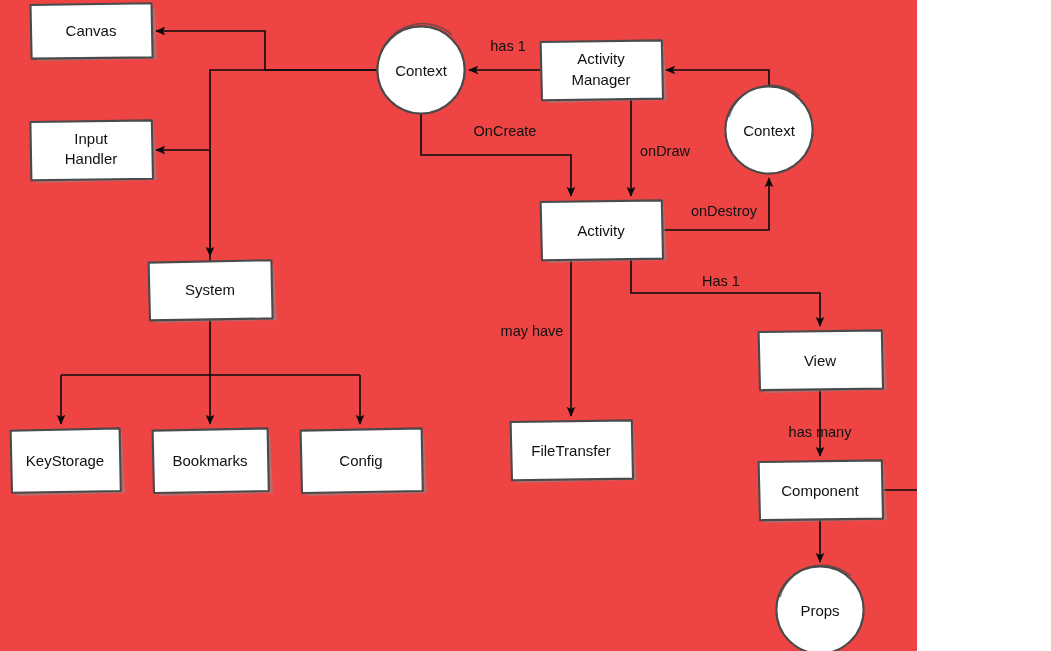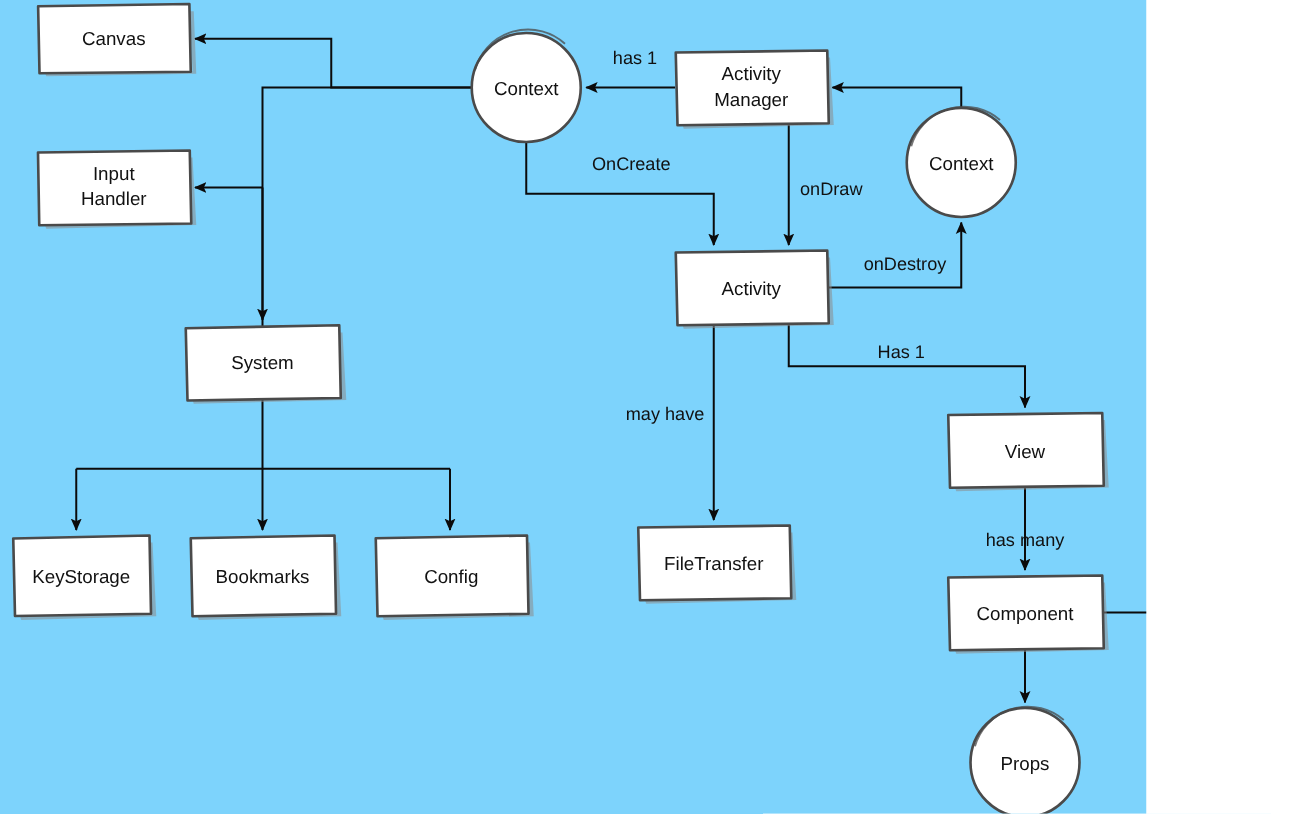--- a/index.html
+++ b/index.html
@@ -1,16 +1,16 @@
 <!DOCTYPE html>
 <html><head>
 <meta charset="utf-8">
 <style>
   html,body{margin:0;padding:0;background:#ffffff;}
-  #stage{position:relative;width:917px;height:651px;background:#7dd3fc;
+  #stage{position:relative;width:917px;height:651px;background:#ef4444;
          font-family:"Liberation Sans","DejaVu Sans",sans-serif;overflow:hidden;}
   svg{display:block;}
   .nodelabel{font-family:"Liberation Sans","DejaVu Sans",sans-serif;font-size:15px;fill:#111111;}
   .edgelabel{font-family:"Liberation Sans","DejaVu Sans",sans-serif;font-size:14.5px;fill:#111111;}
   .shape{stroke:#4a4a4a;stroke-width:2.1;stroke-linejoin:round;fill:#ffffff;}
   .edge{stroke:#0b0b0b;stroke-width:1.6;fill:none;stroke-linecap:butt;stroke-linejoin:miter;}
   .shadow{fill:#8d8d8d;opacity:.55;}
 </style>
 </head>
 <body>

